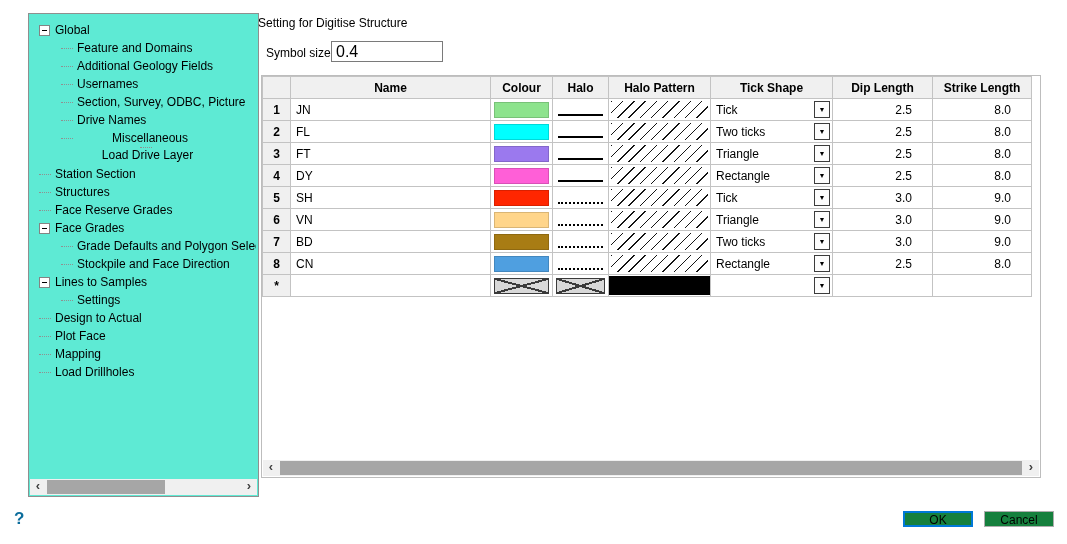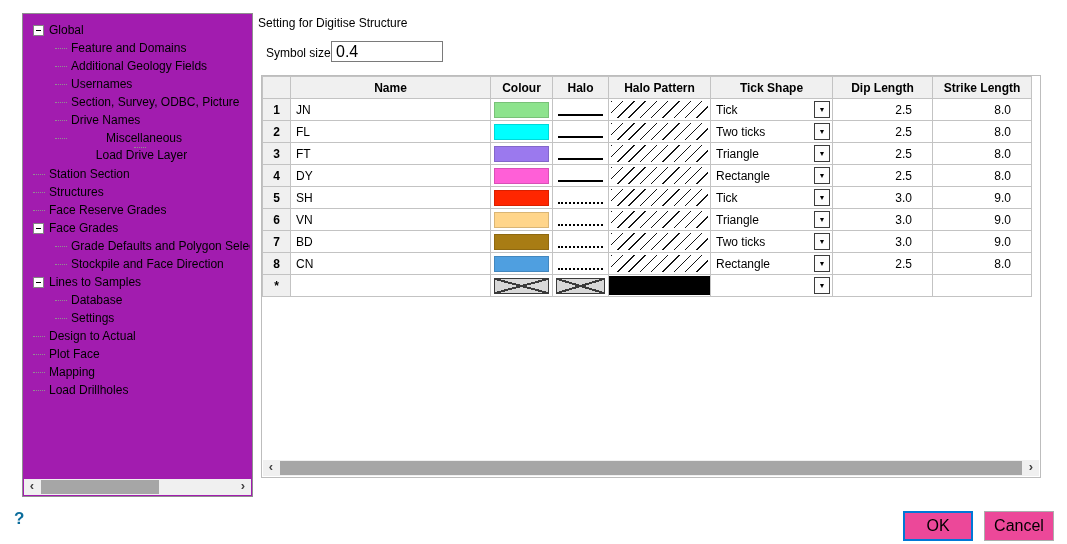--- a/index.html
+++ b/index.html
@@ -5,22 +5,22 @@
   * { box-sizing: border-box; }
   html, body { margin:0; padding:0; }
   body {
     width:1067px; height:544px; position:relative; overflow:hidden;
     background:#ffffff; color:#000;
     font-family:"Liberation Sans", sans-serif; font-size:12px;
   }
 
   
   .tree-panel {
-    position:absolute; left:22px; top:13px; width:231px; height:484px;
-    border:1px solid #8f8f8f; background:#a21caf; overflow:hidden;
+    position:absolute; left:28px; top:13px; width:231px; height:484px;
+    border:1px solid #8f8f8f; background:#5eead4; overflow:hidden;
   }
   .tree-items { padding:7px 2px 0 2px; }
   .tree-item { height:18px; display:flex; align-items:center; white-space:nowrap; cursor:default; }
   .expander {
     width:11px; height:11px; border:1px solid #848484; background:#fff;
     position:relative; flex:0 0 auto; margin-right:5px;
   }
   .expander::after {
     content:""; position:absolute; left:2px; right:2px; top:4px;
     border-top:1px solid #000;
@@ -89,23 +89,23 @@
     background:#fdfdfd; border:1px solid #3c3c3c; color:#000;
     font-size:7px; display:flex; align-items:center; justify-content:center; cursor:default;
   }
 
   
   .help-icon {
     position:absolute; left:14px; top:509px; color:#0c6d9c;
     font-size:17px; font-weight:bold; cursor:default;
   }
   .btn {
-    position:absolute; top:511px; width:70px; height:30px;
-    background:#ec4899; border:1px solid #adadad;
-    font-family:"Liberation Sans", sans-serif; font-size:16px; color:#000; cursor:default;
+    position:absolute; top:511px; width:70px; height:16px;
+    background:#15803d; border:1px solid #adadad;
+    font-family:"Liberation Sans", sans-serif; font-size:12px; color:#000; cursor:default;
   }
   .btn-ok { left:903px; border:1px solid #0078d7; box-shadow:inset 0 0 0 1px #0078d7; }
   .btn-cancel { left:984px; }
 </style>
 </head>
 <body>
 
 <div class="tree-panel">
   <div class="tree-items" id="tree-items">
       <div class="tree-item" style="padding-left: 8px;">
@@ -160,24 +160,20 @@
         <span class="dash"></span>
         <span class="tree-label">Grade Defaults and Polygon Selec</span>
       </div>
       <div class="tree-item" style="padding-left: 30px;">
         <span class="dash"></span>
         <span class="tree-label">Stockpile and Face Direction</span>
       </div>
       <div class="tree-item" style="padding-left: 8px;">
         <span class="expander"></span>
         <span class="tree-label">Lines to Samples</span>
-      </div>
-      <div class="tree-item" style="padding-left: 30px;">
-        <span class="dash"></span>
-        <span class="tree-label">Database</span>
       </div>
       <div class="tree-item" style="padding-left: 30px;">
         <span class="dash"></span>
         <span class="tree-label">Settings</span>
       </div>
       <div class="tree-item" style="padding-left: 8px;">
         <span class="dash"></span>
         <span class="tree-label">Design to Actual</span>
       </div>
       <div class="tree-item" style="padding-left: 8px;">

